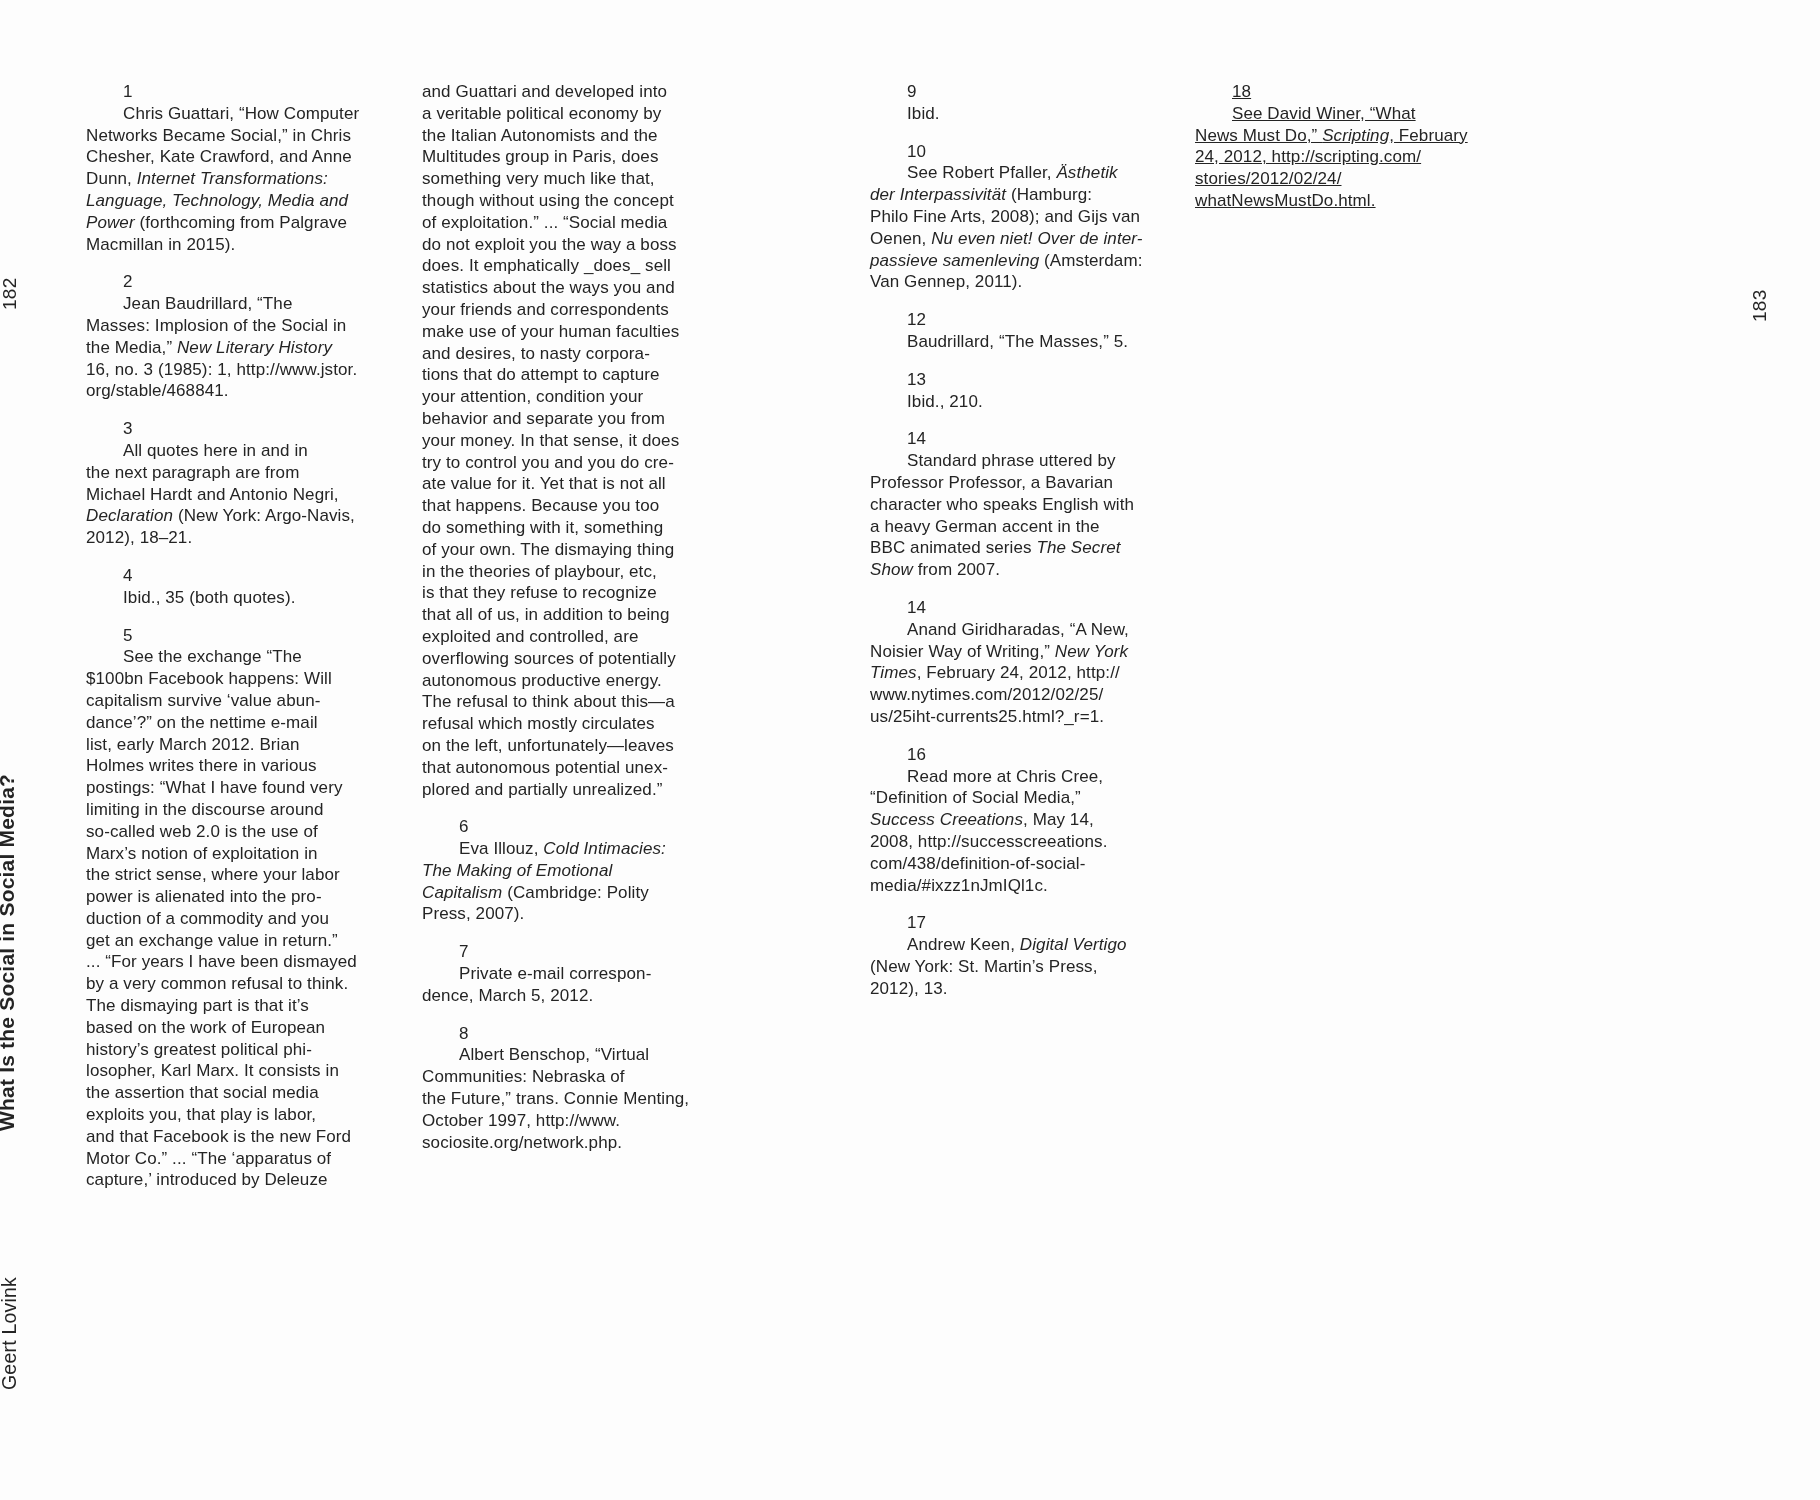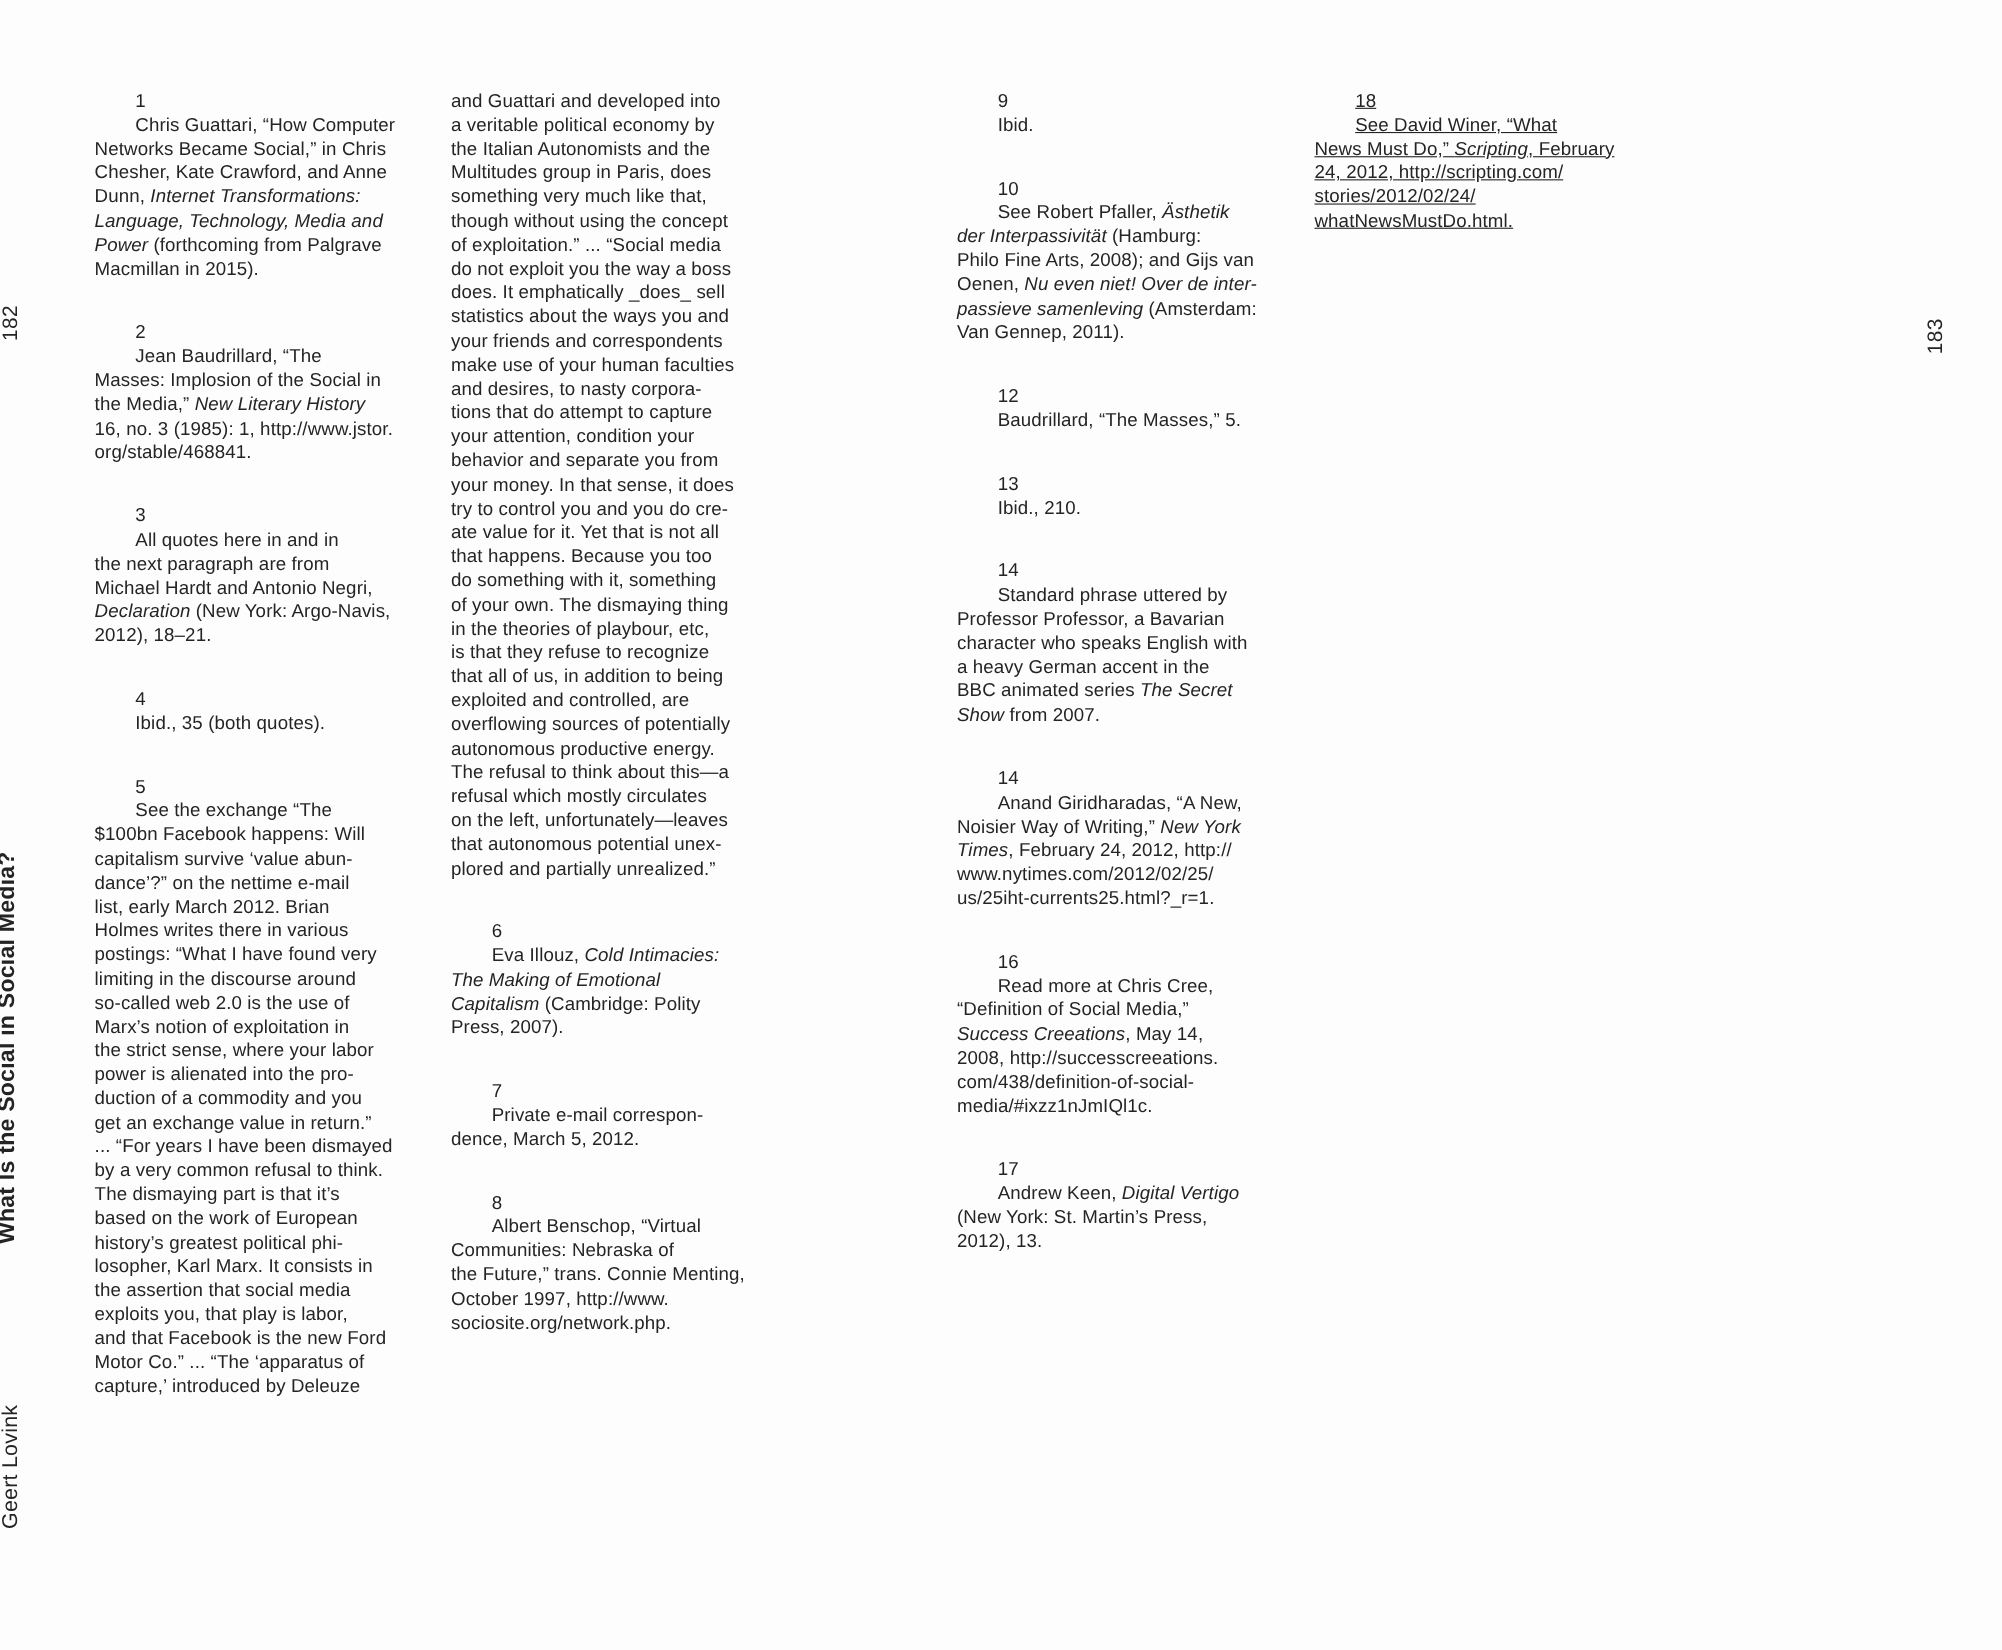--- a/index.html
+++ b/index.html
@@ -15,21 +15,21 @@
   .col {
     position: absolute;
     top: 81px;
     width: 305px;
     font-size: 17px;
     line-height: 21.8px;
     letter-spacing: 0.1px;
   }
   .line { white-space: nowrap; }
   .line.indent { padding-left: 37px; }
-  .note + .note { margin-top: 36px; }
+  .note + .note { margin-top: 16px; }
   em { font-style: italic; }
   .vert {
     position: absolute;
     white-space: nowrap;
     transform: rotate(-90deg);
     transform-origin: 0 100%;
     line-height: 24px;
   }
   .page-num { font-size: 19px; letter-spacing: 0.3px; }
   .margin-title { font-size: 21px; font-weight: bold; letter-spacing: 0.2px; }
@@ -101,21 +101,21 @@
         <div class="line"><span>based on the work of European</span></div>
         <div class="line"><span>history’s greatest political phi-</span></div>
         <div class="line"><span>losopher, Karl Marx. It consists in</span></div>
         <div class="line"><span>the assertion that social media</span></div>
         <div class="line"><span>exploits you, that play is labor,</span></div>
         <div class="line"><span>and that Facebook is the new Ford</span></div>
         <div class="line"><span>Motor Co.” ... “The ‘apparatus of</span></div>
         <div class="line"><span>capture,’ introduced by Deleuze</span></div>
       </div>
     </div>
-  <div class="col" style="left: 410px;">
+  <div class="col" style="left: 422px;">
       <div class="note">
         <div class="line"><span>and Guattari and developed into</span></div>
         <div class="line"><span>a veritable political economy by</span></div>
         <div class="line"><span>the Italian Autonomists and the</span></div>
         <div class="line"><span>Multitudes group in Paris, does</span></div>
         <div class="line"><span>something very much like that,</span></div>
         <div class="line"><span>though without using the concept</span></div>
         <div class="line"><span>of exploitation.” ... “Social media</span></div>
         <div class="line"><span>do not exploit you the way a boss</span></div>
         <div class="line"><span>does. It emphatically _does_ sell</span></div>

